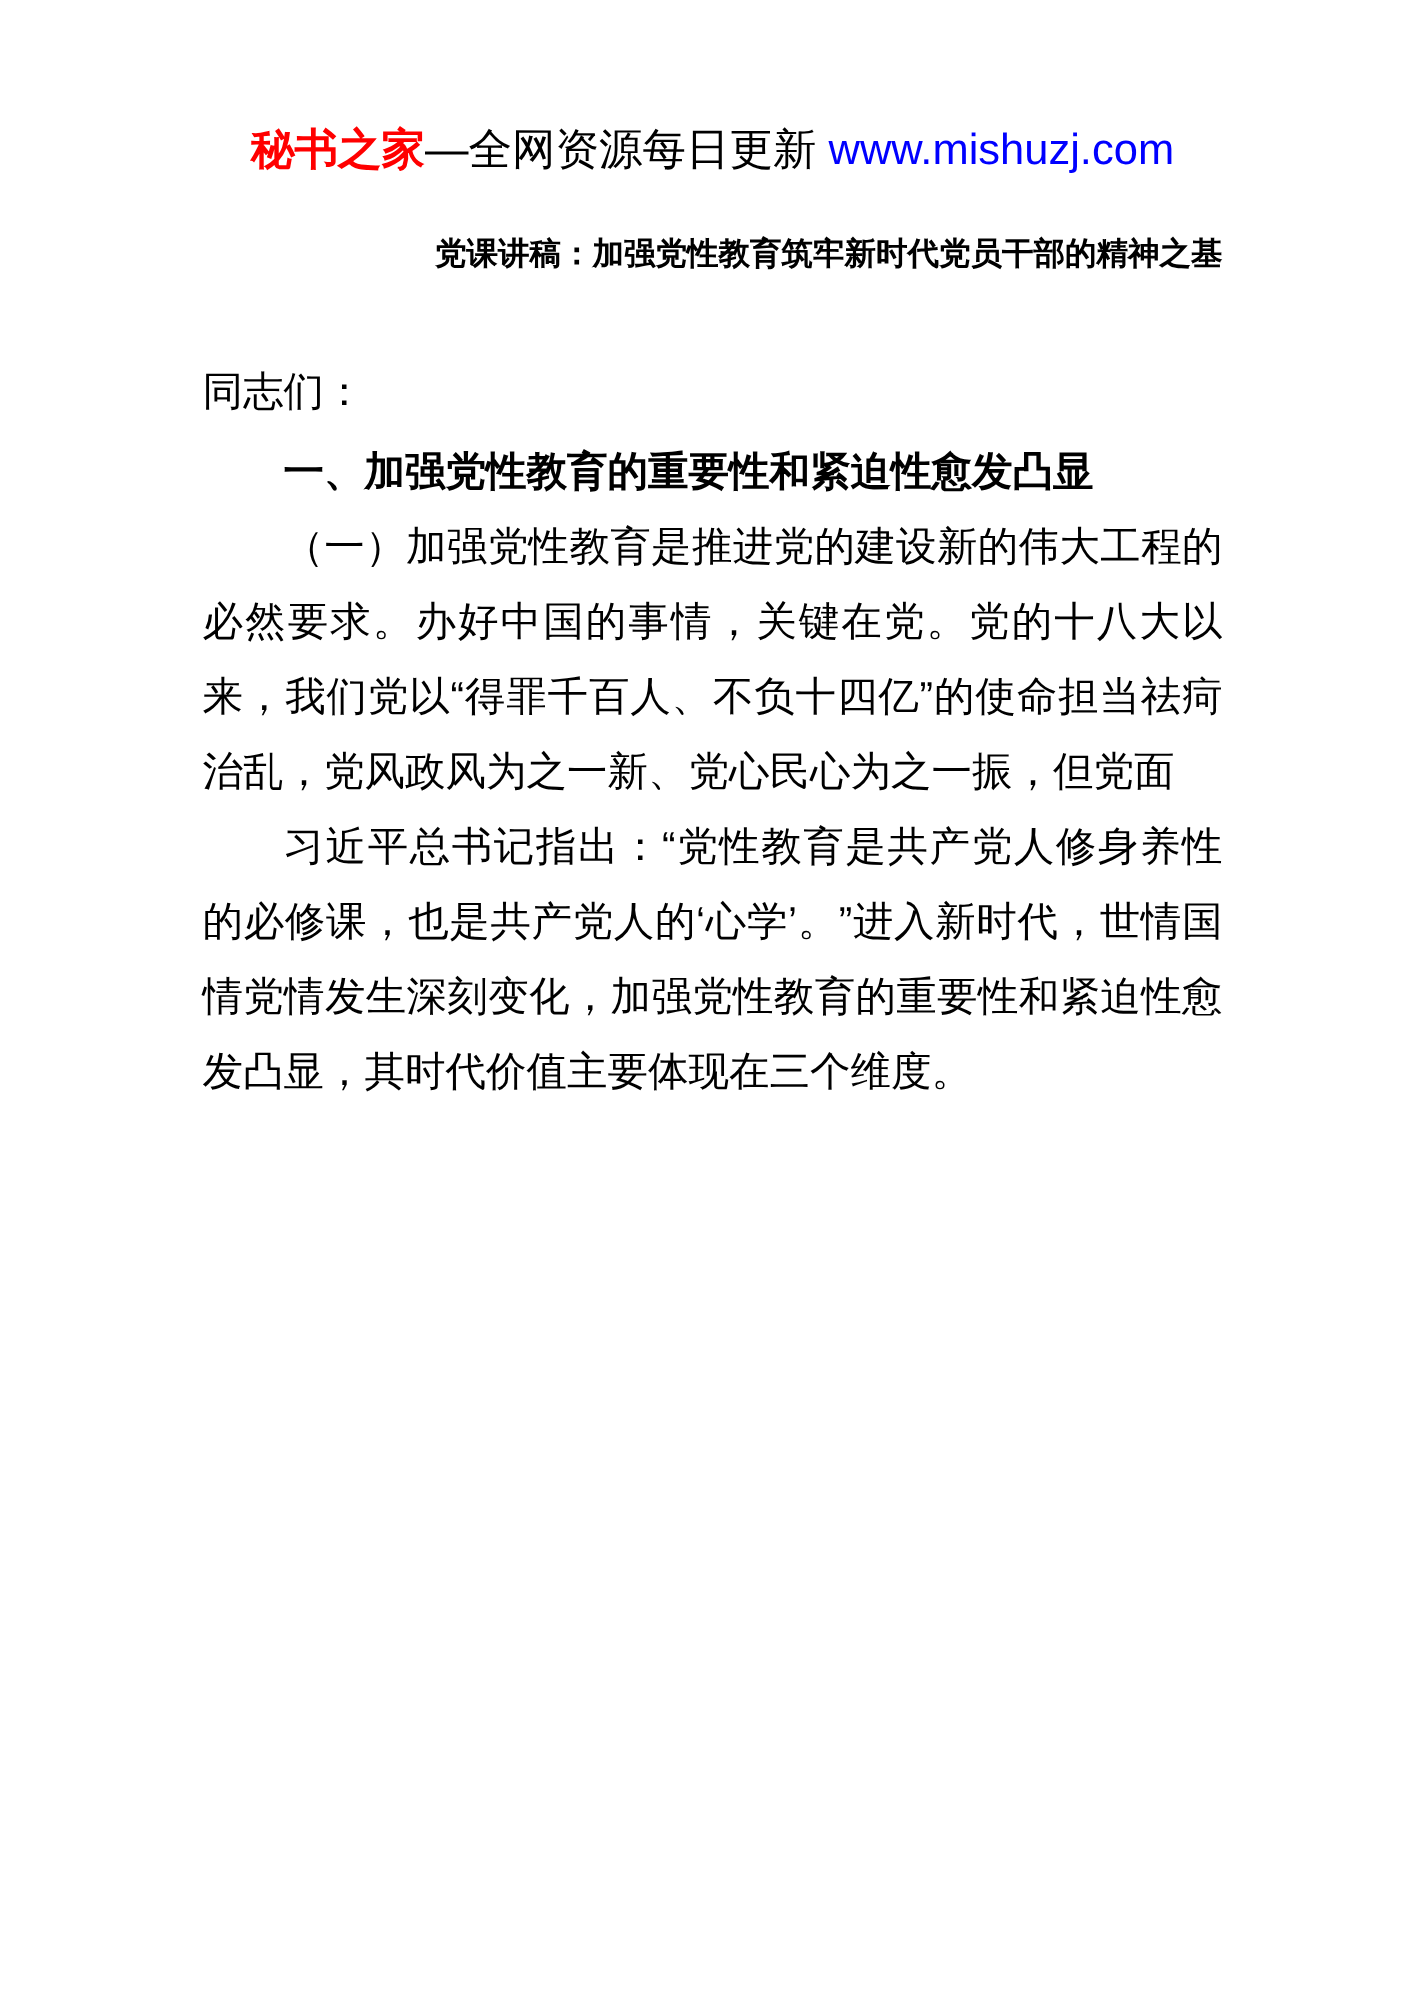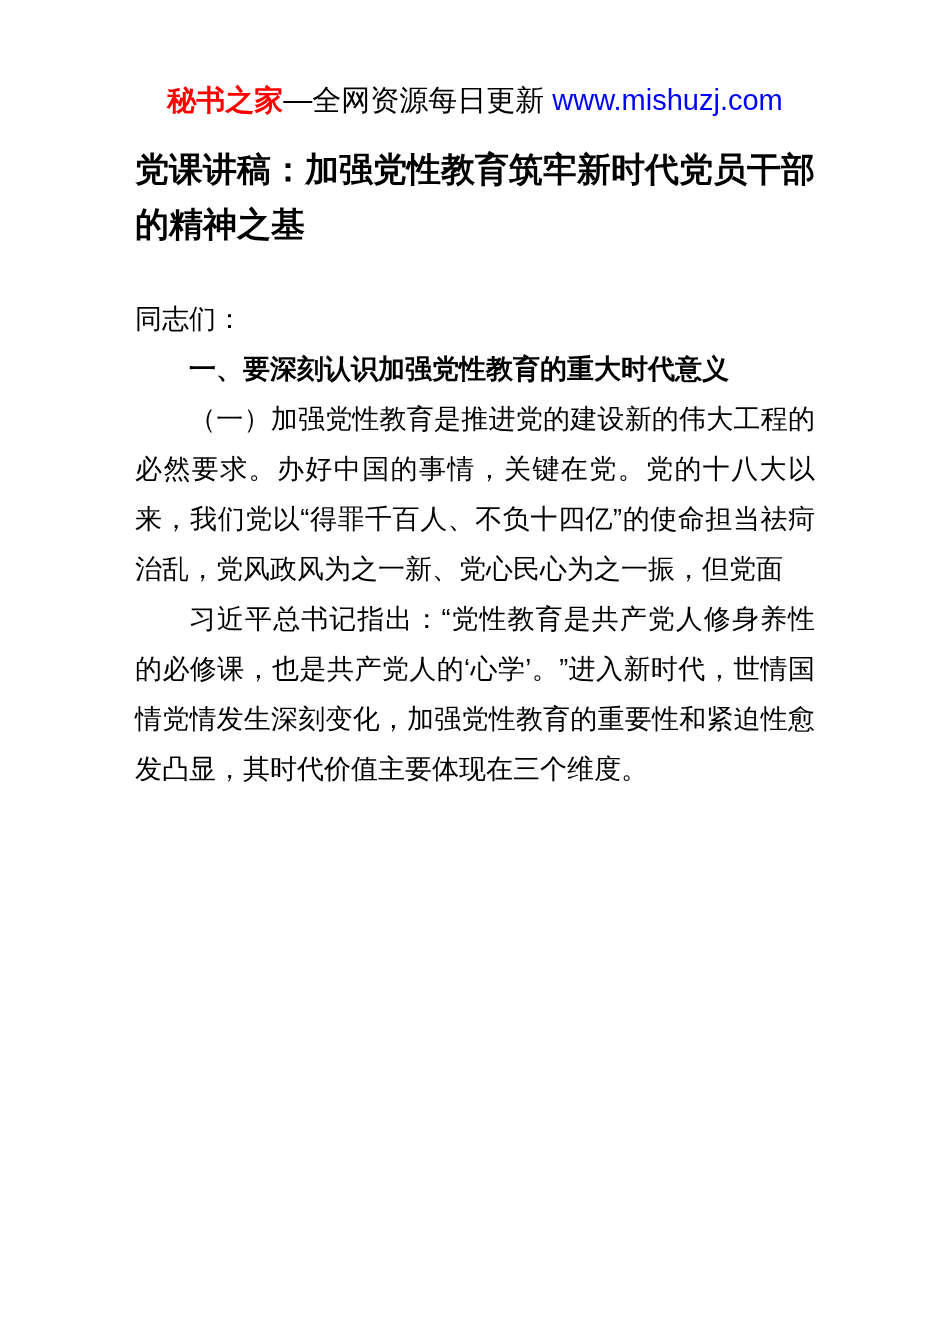--- a/index.html
+++ b/index.html
@@ -38,60 +38,61 @@
   .tagline {
     color: #000000;
     font-weight: 400;
   }
   .site-url {
     color: #0000ff;
     font-weight: 400;
   }
   .doc-title {
     margin-top: 26px;
-    font-size: 34px;
+    font-size: 21px;
     font-weight: 700;
     line-height: 55px;
-    text-align: left;
+    text-align: right;
     color: #000000;
   }
   .doc-body {
     margin-top: 42px;
     font-size: 27px;
     line-height: 50px;
     text-align: justify;
   }
   .doc-body p {
     margin: 0;
     padding: 0;
   }
   .para {
     text-indent: 2em;
   }
   .salutation {
     text-indent: 0;
+    font-family: Liberation Mono, monospace;
   }
   .heading1 {
     font-weight: 700;
     text-indent: 2em;
   }
 </style>
 </head>
 <body>
 
 <div class="page">
   <div class="content-col">
 
     <div class="doc-header">
       <span class="site-name">秘书之家</span><span class="tagline">—全网资源每日更新 </span><span class="site-url">www.mishuzj.com</span>
     </div>
 
     <div class="doc-title">党课讲稿：加强党性教育筑牢新时代党员干部的精神之基</div>
 
     <div class="doc-body">
       <p class="salutation">同志们：</p>
-      <p class="heading1">一、要深刻认识加强党性教育的重大时代意义</p>
+      <p class="heading1">一、加强党性教育的重要性和紧迫性愈发凸显</p>
       <p class="para">（一）加强党性教育是推进党的建设新的伟大工程的必然要求。办好中国的事情，关键在党。党的十八大以来，我们党以“得罪千百人、不负十四亿”的使命担当祛疴治乱，党风政风为之一新、党心民心为之一振，但党面</p>
       <p class="para">习近平总书记指出：“党性教育是共产党人修身养性的必修课，也是共产党人的‘心学’。”进入新时代，世情国情党情发生深刻变化，加强党性教育的重要性和紧迫性愈发凸显，其时代价值主要体现在三个维度。</p>
     </div>
 
   </div>
 </div>
 
 </body></html>

